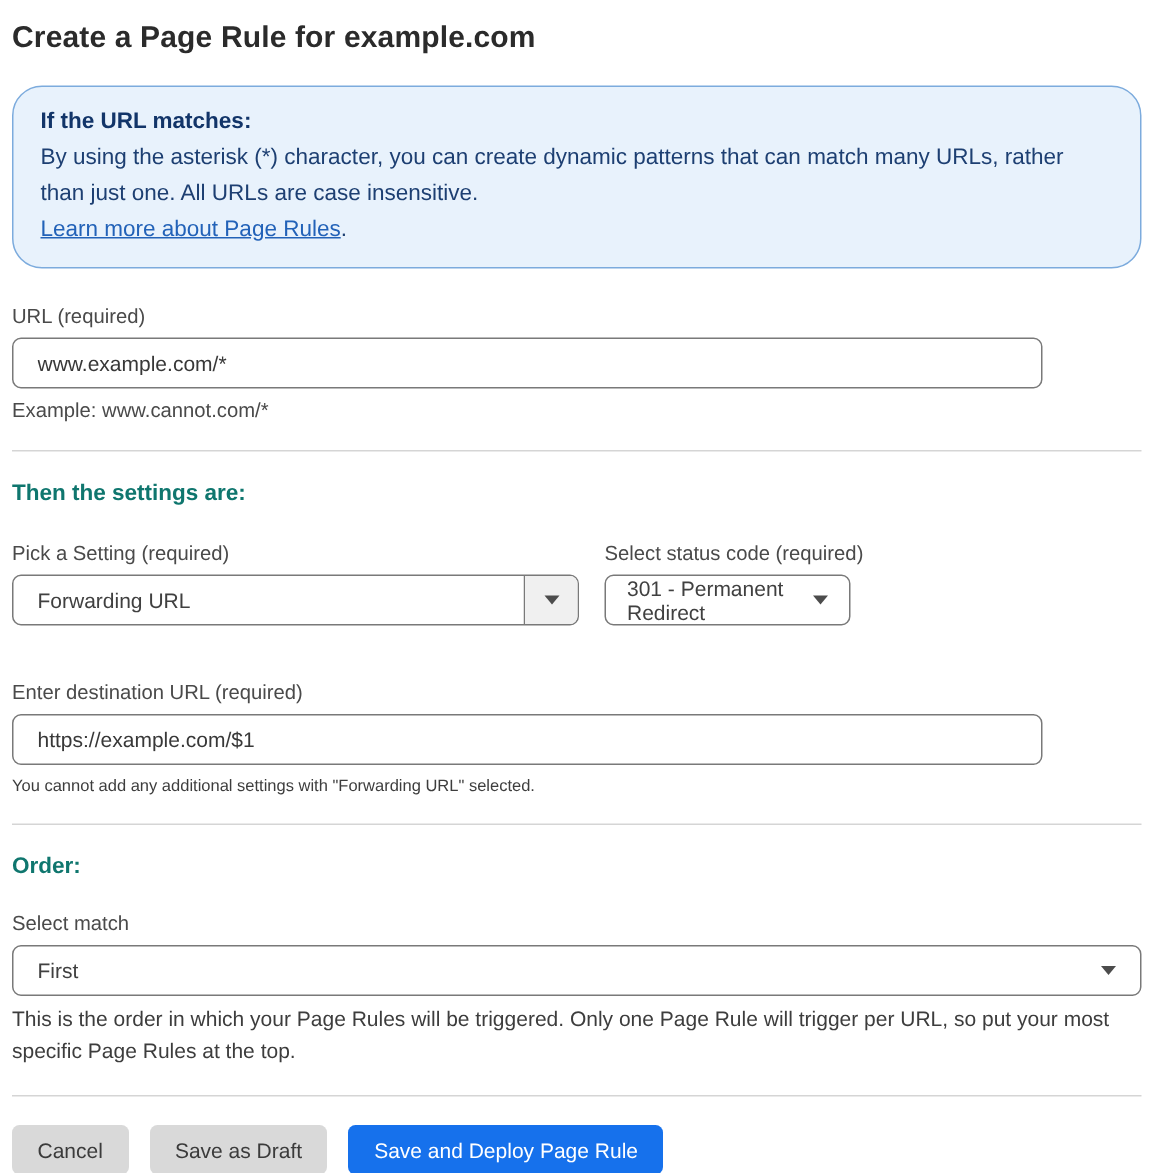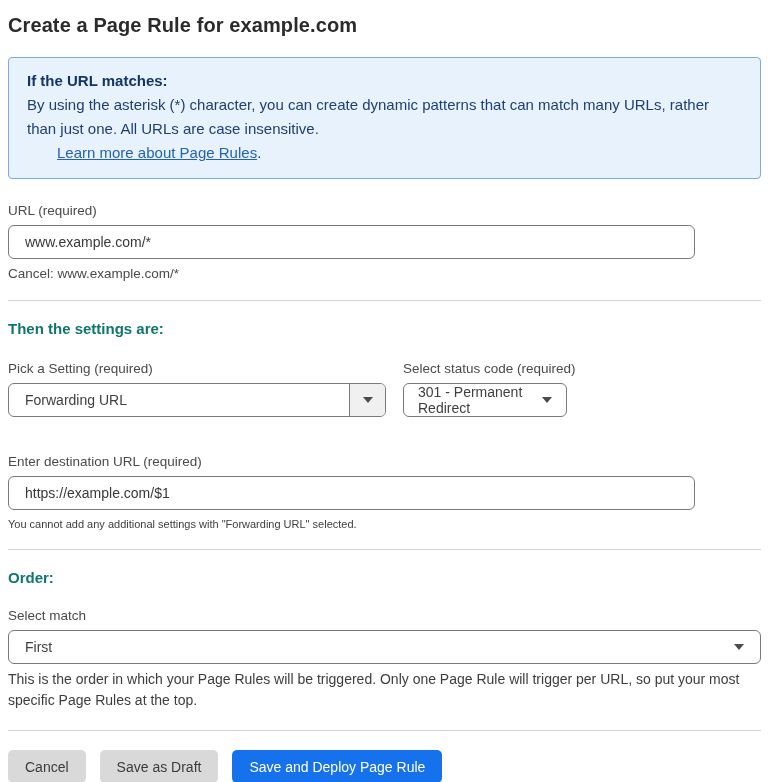--- a/index.html
+++ b/index.html
@@ -13,36 +13,35 @@
   .page-title {
     font-size: 20px;
     font-weight: 700;
     color: #2b2b2b;
     margin: 2px 0 20px 0;
     letter-spacing: .1px;
   }
   .info-box {
     background: #e8f2fc;
     border: 1px solid #7cabdd;
-    border-radius: 4px;
+    border-radius: 20px;
     padding: 11px 18px 13px 18px;
     font-size: 15px;
     line-height: 24px;
     color: #1d3f72;
     margin-bottom: 24px;
   }
   .info-box .info-heading {
     font-weight: 700;
     color: #123569;
   }
   .info-box a.info-link {
     color: #2262b8;
     text-decoration: underline;
     cursor: pointer;
-    margin-left: 30px;
   }
   .field-label {
     font-size: 13.5px;
     color: #4a4a4a;
     margin-bottom: 7px;
   }
   .text-input {
     display: block;
     width: 687px;
     height: 34px;
@@ -142,21 +141,21 @@
 <h1 class="page-title">Create a Page Rule for example.com</h1>
 
 <div class="info-box">
   <div class="info-heading">If the URL matches:</div>
   <div>By using the asterisk (*) character, you can create dynamic patterns that can match many URLs, rather than just one. All URLs are case insensitive.</div>
   <div><a class="info-link">Learn more about Page Rules</a><span>.</span></div>
 </div>
 
 <div class="field-label mt-url">URL (required)</div>
 <input class="text-input" type="text" value="www.example.com/*" style="">
-<div class="helper-text">Cancel: www.example.com/*</div>
+<div class="helper-text">Example: www.cannot.com/*</div>
 
 <hr class="divider">
 
 <div class="section-heading">Then the settings are:</div>
 
 <div class="settings-row">
   <div>
     <div class="field-label">Pick a Setting (required)</div>
     <div class="dropdown dd-setting">
       <span>Forwarding URL</span>

